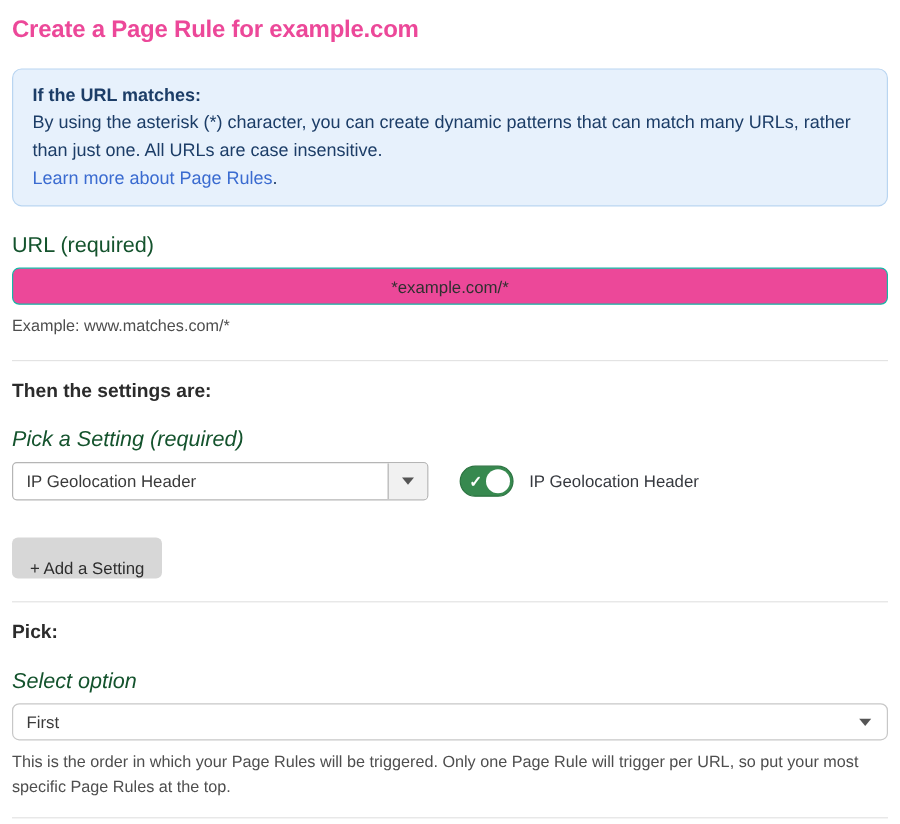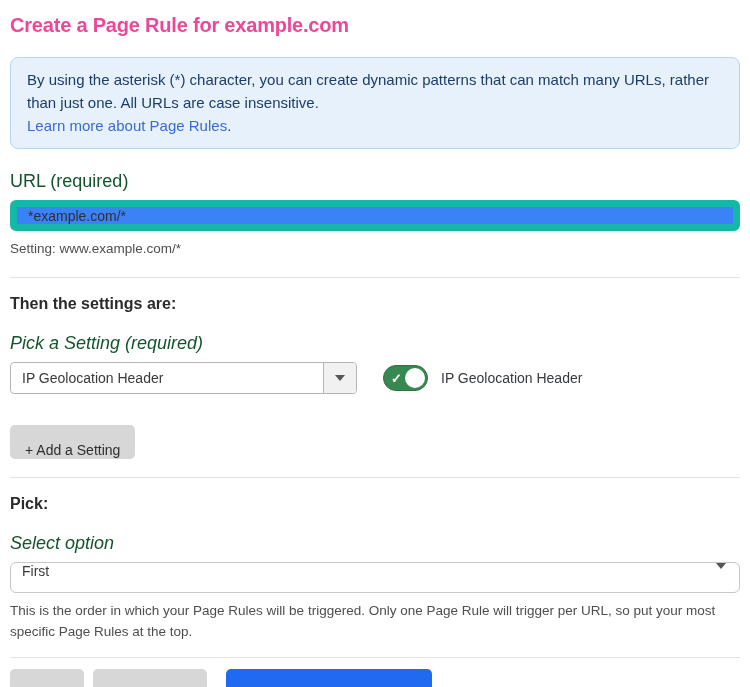--- a/index.html
+++ b/index.html
@@ -36,28 +36,29 @@
   }
   
   .field-label {
     font-size: 18px;
     color: #14532d;
     margin-bottom: 8px;
   }
   .text-input {
     width: 100%;
     height: 31px;
-    border: 7px solid #14b8a6;
+    border: 1px solid #14b8a6;
     border-radius: 6px;
     padding: 0 11px;
     font-size: 14px;
     font-family: "Liberation Sans", sans-serif;
     color: #303030;
     outline: none;
-    background: #3b82f6;
+    background: #ec4899;
+    text-align: center;
   }
   .help-text {
     font-size: 13.5px;
     color: #4e4e4e;
     margin-top: 7px;
     line-height: 21px;
   }
   .divider {
     border: none;
     border-top: 1px solid #e3e3e3;
@@ -154,48 +155,49 @@
   .btn-blue { background: #1f6af0; color: #ffffff; }
   .add-setting-btn { margin-top: 31px; }
   
   .order-select {
     width: 100%;
     height: 31px;
     border: 1px solid #c7c7c7;
     border-radius: 6px;
     background: #fff;
     display: flex;
-    align-items: flex-start;
+    align-items: center;
     justify-content: space-between;
     padding: 0 13px 0 11px;
     font-size: 14px;
     color: #3a3a3a;
     cursor: pointer;
     margin-top: 8px;
   }
   
   .footer-divider { margin: 15px 0 11px 0; }
   .footer-buttons { display: flex; align-items: center; gap: 9px; }
   .footer-buttons .btn-blue { margin-left: 10px; }
 </style>
 </head>
 <body>
 
 
 
 <h1 class="page-title">Create a Page Rule for example.com</h1>
 
 <div class="info-box">
+  <div class="info-heading">If the URL matches:</div>
   <div>By using the asterisk (*) character, you can create dynamic patterns that can match many URLs, rather than just one. All URLs are case insensitive.</div>
   <div><a class="info-link">Learn more about Page Rules</a><span>.</span></div>
 </div>
 
 <div class="field-label">URL (required)</div>
 <input class="text-input" type="text" value="*example.com/*" style="">
-<div class="help-text">Setting: www.example.com/*</div>
+<div class="help-text">Example: www.matches.com/*</div>
 
 <hr class="divider">
 
 <h2 class="section-heading">Then the settings are:</h2>
 
 <div class="field-label mt-20">Pick a Setting (required)</div>
 <div class="setting-row">
   <div class="setting-select">
     <span class="setting-select-value">IP Geolocation Header</span>
     <span class="setting-select-arrow">

